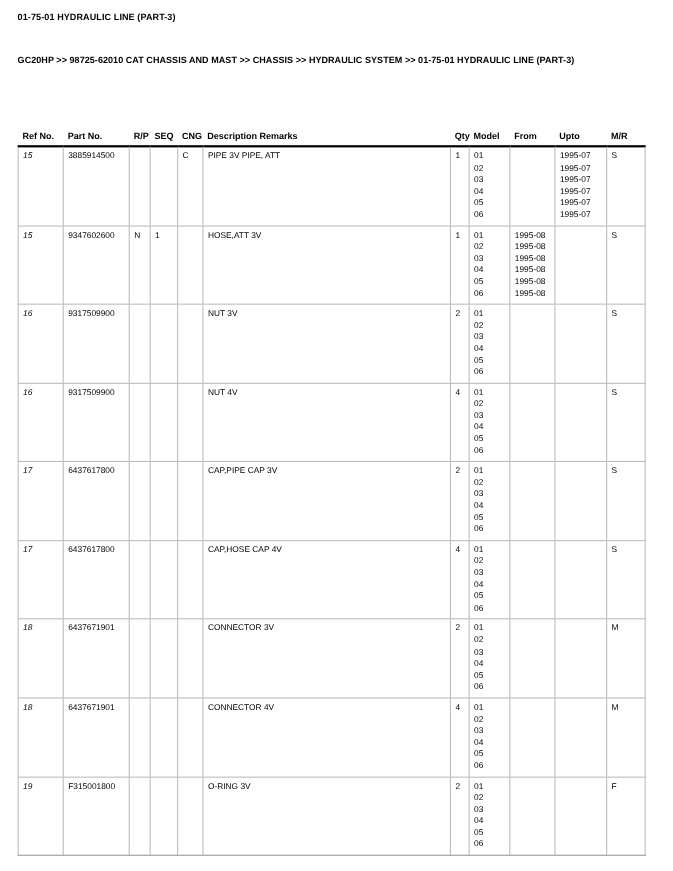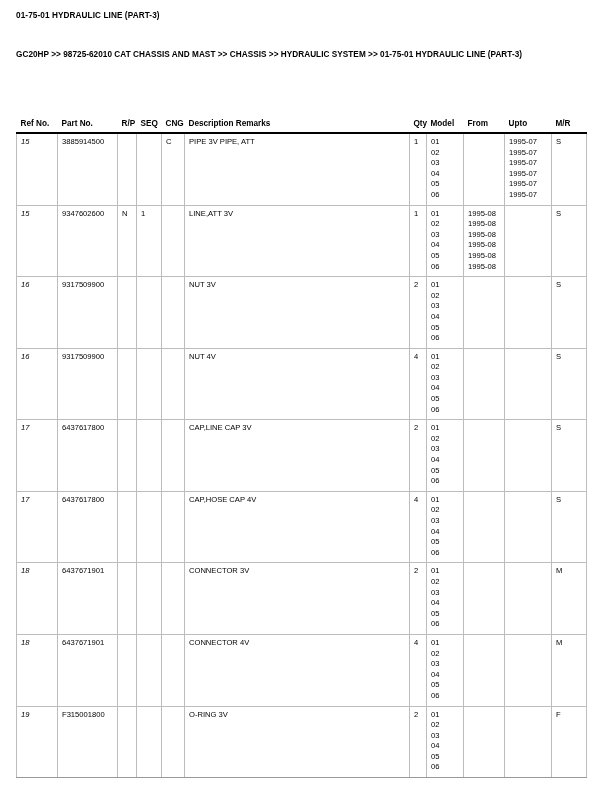--- a/index.html
+++ b/index.html
@@ -226,21 +226,21 @@
             <td class="c-seq">
               <span class="stack">
                 <span>1</span>
               </span>
             </td>
             <td class="c-cng">
               <span class="stack"></span>
             </td>
             <td class="c-desc">
               <span class="stack">
-                <span>LINE,ATT 3V</span>
+                <span>HOSE,ATT 3V</span>
               </span>
             </td>
             <td class="c-qty">
               <span class="stack">
                 <span>1</span>
               </span>
             </td>
             <td class="c-model">
               <span class="stack">
                 <span>01</span>
@@ -389,21 +389,21 @@
               <span class="stack"></span>
             </td>
             <td class="c-seq">
               <span class="stack"></span>
             </td>
             <td class="c-cng">
               <span class="stack"></span>
             </td>
             <td class="c-desc">
               <span class="stack">
-                <span>CAP,LINE CAP 3V</span>
+                <span>CAP,PIPE CAP 3V</span>
               </span>
             </td>
             <td class="c-qty">
               <span class="stack">
                 <span>2</span>
               </span>
             </td>
             <td class="c-model">
               <span class="stack">
                 <span>01</span>

